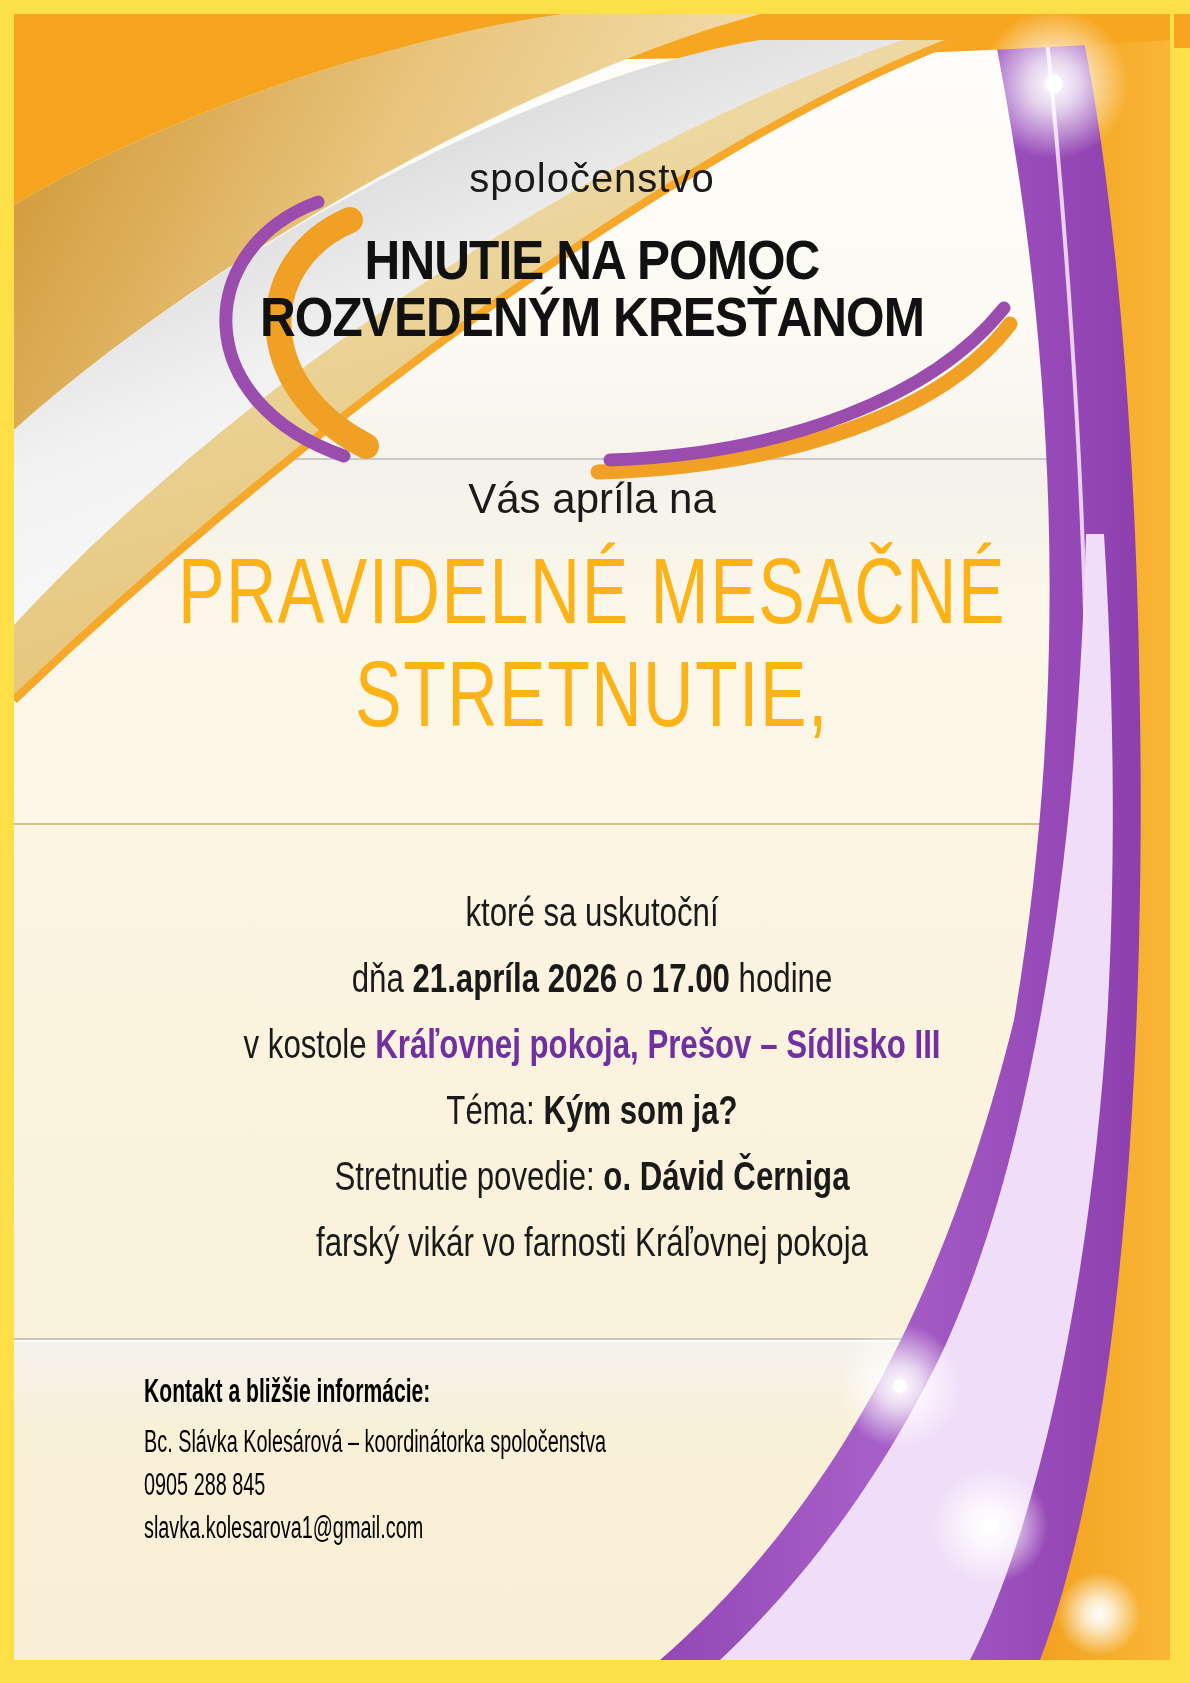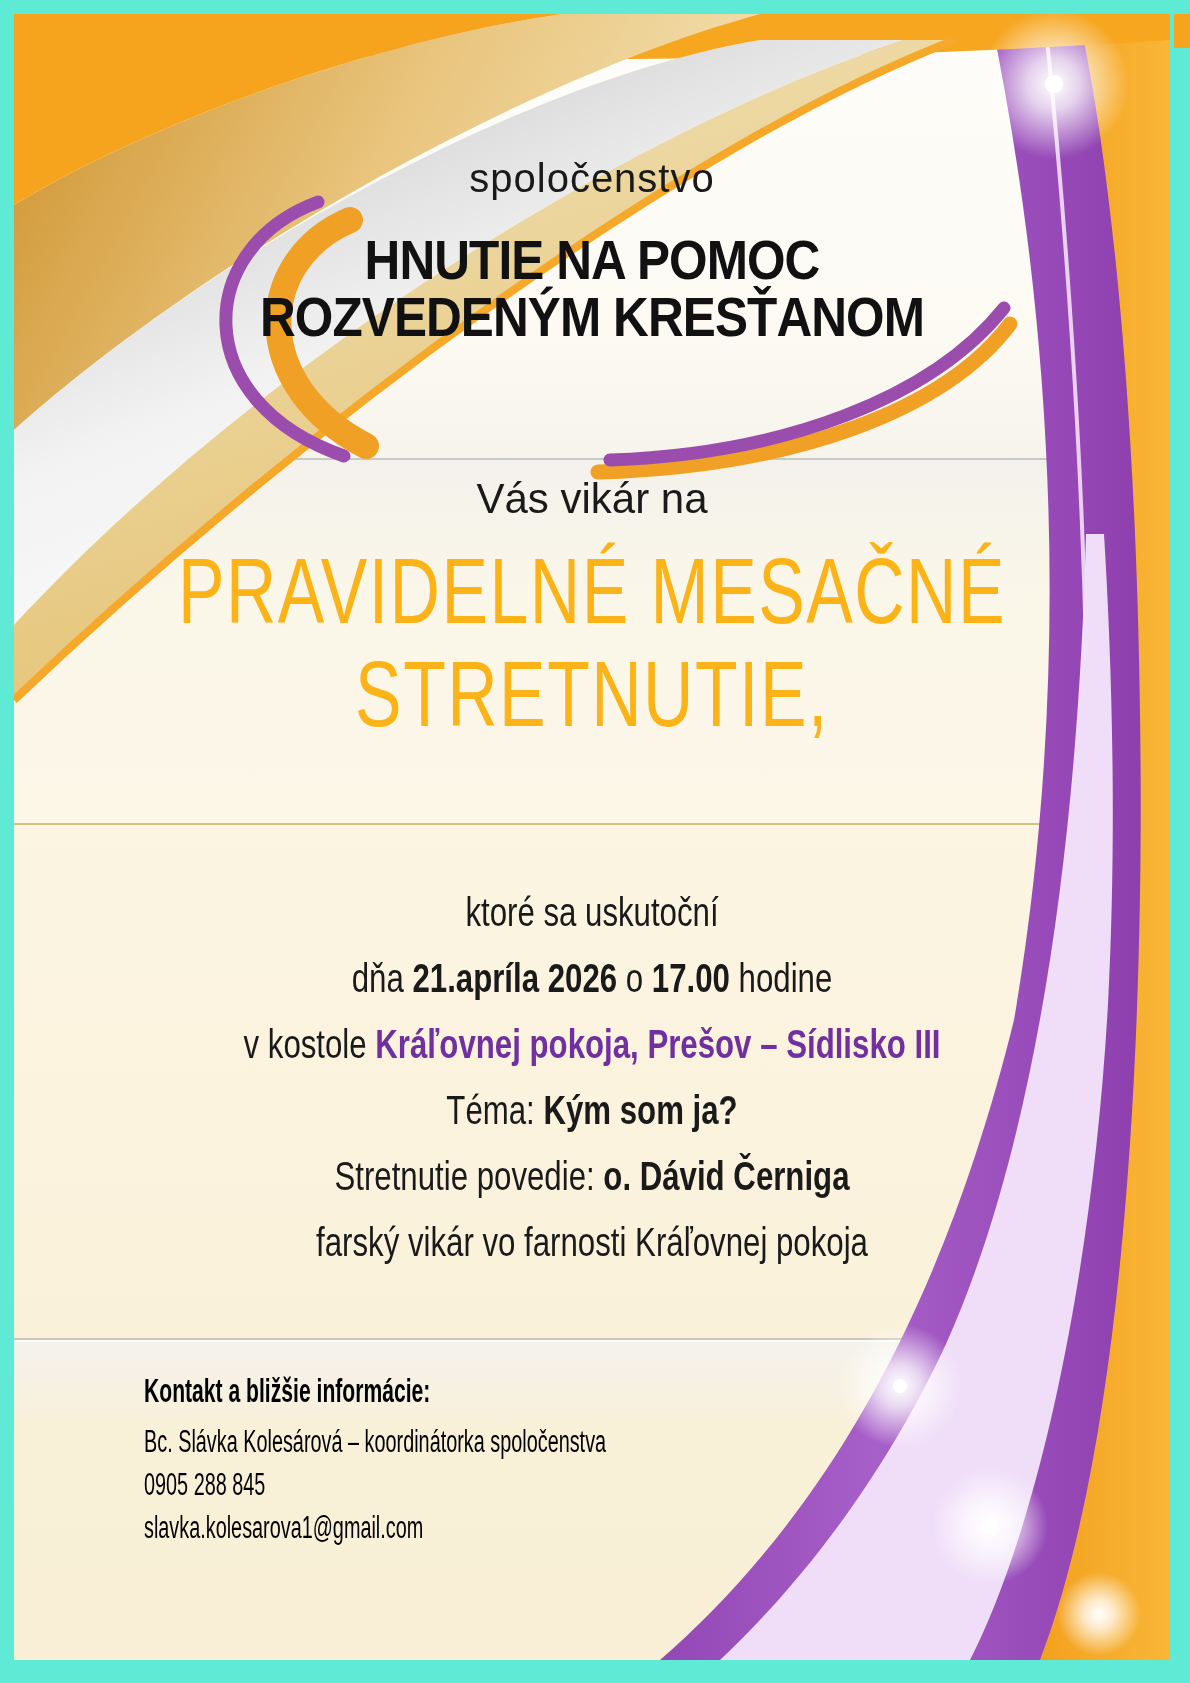--- a/index.html
+++ b/index.html
@@ -1,16 +1,16 @@
 <!DOCTYPE html>
 <html><head>
 <meta charset="utf-8">
 <style>
   html,body{margin:0;padding:0;background:#ffffff;}
-  .page{position:relative;width:1190px;height:1683px;background:#5eead4;overflow:hidden;
+  .page{position:relative;width:1190px;height:1683px;background:#fde047;overflow:hidden;
         font-family:"Liberation Sans",sans-serif;}
   .poster{position:absolute;left:14px;top:14px;width:1156px;height:1646px;overflow:hidden;background:#FDFBF4;}
   .sec{position:absolute;left:0;width:1156px;}
   .sec-a{top:0;height:444px;background:linear-gradient(180deg,#FEFDFA 0%,#FCFAF3 70%,#F7F4EC 100%);}
   .div-1{top:444px;height:2px;background:#C9C9C9;}
   .sec-b{top:446px;height:363px;background:linear-gradient(180deg,#F3F1EB 0%,#FAF6E9 35%,#FCF7E7 100%);}
   .div-2{top:809px;height:2px;background:#D5BF85;}
   .sec-c{top:811px;height:513px;background:linear-gradient(180deg,#FCF5E2 0%,#FAF1DA 100%);}
   .div-3{top:1324px;height:2px;background:#C9C4BC;border-bottom:2px solid #FBFBF9;}
   .sec-d{top:1328px;height:318px;background:linear-gradient(180deg,#F4F2EC 0%,#F9F0D8 28%,#F8EFD6 100%);}
@@ -116,21 +116,21 @@
       </g>
     </svg>
 
     <div class="txt community">spoločenstvo</div>
 
     <div class="txt logo-text">
       <div>HNUTIE NA POMOC</div>
       <div>ROZVEDENÝM KRESŤANOM</div>
     </div>
 
-    <div class="txt invite">Vás vikár na</div>
+    <div class="txt invite">Vás apríla na</div>
 
     <div class="txt title">
       <div>PRAVIDELNÉ MESAČNÉ</div>
       <div>STRETNUTIE,</div>
     </div>
 
     <div class="txt details">
       <div class="line">ktoré sa uskutoční</div>
       <div class="line"><span>dňa </span><b>21.apríla 2026</b><span> o </span><b>17.00</b><span> hodine</span></div>
       <div class="line"><span>v kostole </span><span class="place">Kráľovnej pokoja, Prešov – Sídlisko III</span></div>

